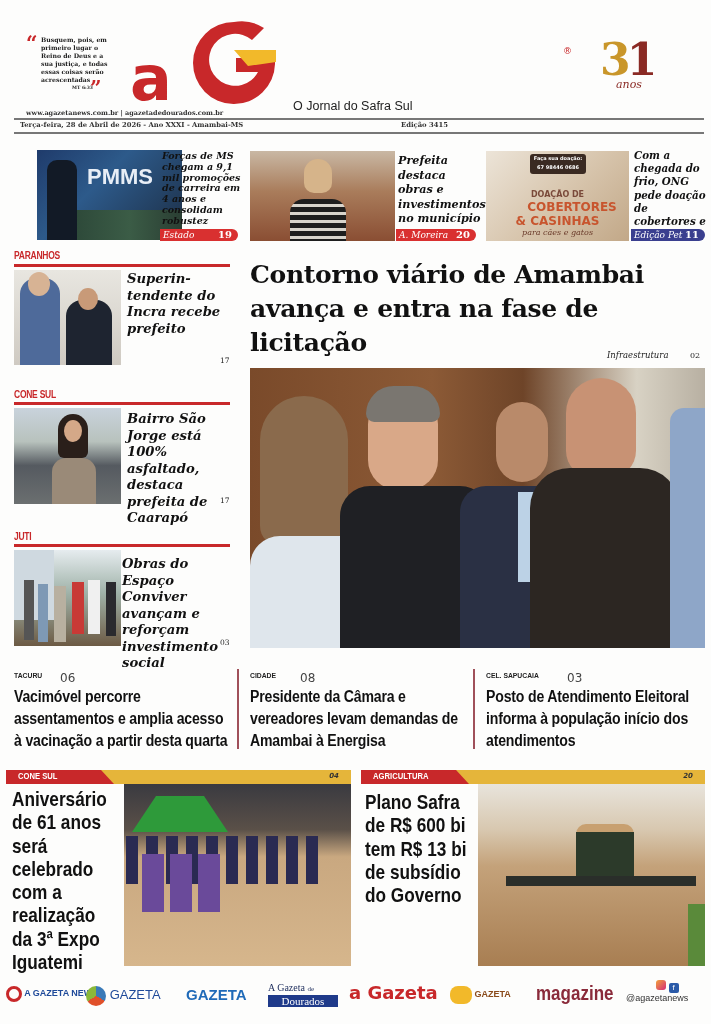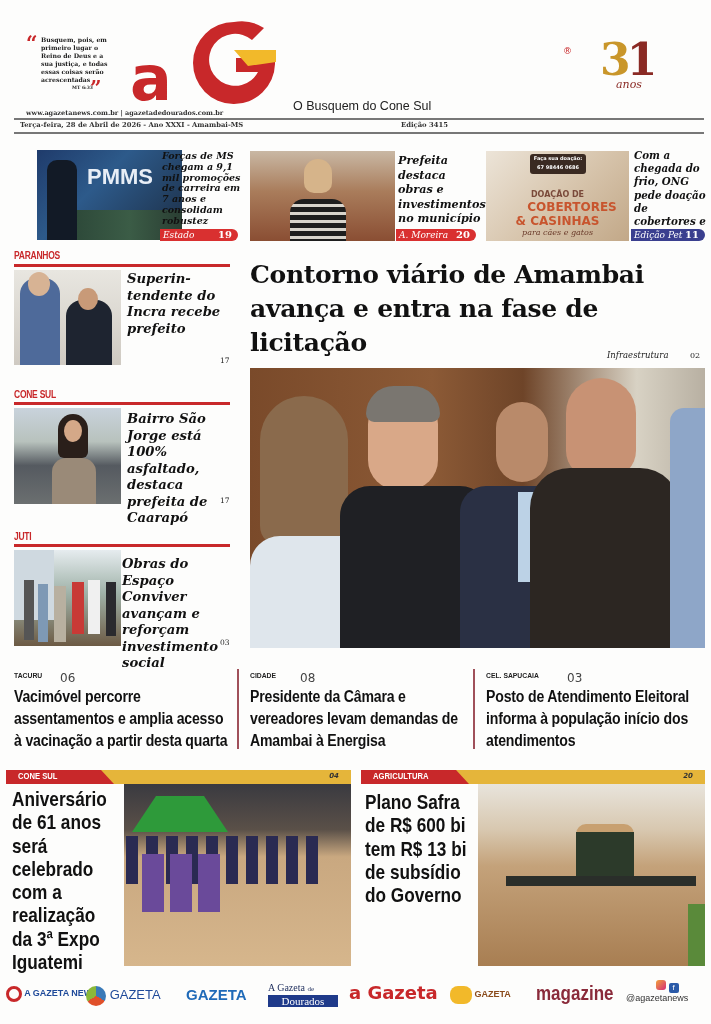--- a/index.html
+++ b/index.html
@@ -73,39 +73,39 @@
 </div>
 
 <div class="abs logo">
   <span class="logo-a">a</span>
   <svg class="logo-g" viewBox="0 0 92 86">
     <path d="M46 4 A41 41 0 1 0 87 46 L87 40 L48 40 L48 54 L70 54 A26 26 0 1 1 64 22 L76 10 A41 41 0 0 0 46 4 Z" fill="#c8282a"></path>
     <path d="M46 32 L88 32 L88 44 L60 48 Z" fill="#f2b92a"></path>
   </svg>
 </div>
 <span class="abs reg">®</span>
-<div class="abs slogan">O Busquem do Cone Sul</div>
+<div class="abs slogan">O Jornal do Safra Sul</div>
 
 <div class="abs anos">
   <div class="n">3<span>1</span></div>
   <div class="t">anos</div>
 </div>
 
 <div class="abs urls">www.agazetanews.com.br  |  agazetadedourados.com.br</div>
 <div class="abs rule" style="top:118px"></div>
 <div class="abs dateline">Terça-feira, 28 de Abril de 2026 - Ano XXXI - Amambai-MS</div>
 <div class="abs edition">Edição 3415</div>
 <div class="abs rule" style="top:132px"></div>
 
 <div class="photo" style="left:13px;top:150px;width:145px;height:90px;background:linear-gradient(135deg,#1f3b6b 0%,#2d5a8a 40%,#1c2d44 100%);margin-left:24px;">
   <div style="position:absolute;left:50px;top:14px;font:bold 22px 'Liberation Sans',sans-serif;color:#e8eef6;">PMMS</div>
   <div style="position:absolute;left:10px;top:10px;width:30px;height:80px;background:#121a26;border-radius:10px 10px 0 0;"></div>
   <div style="position:absolute;left:40px;top:60px;width:105px;height:30px;background:linear-gradient(90deg,#2e4a3a,#3b5c46,#2a3e33);"></div>
 </div>
-<div class="teaser-text" style="left:162px;top:151px;width:80px;font-size:9.5px;line-height:10.8px;">Forças de MS chegam a 9,1 mil promoções de carreira em 7 anos e consolidam robustez</div>
+<div class="teaser-text" style="left:162px;top:151px;width:80px;font-size:9.5px;line-height:10.8px;">Forças de MS chegam a 9,1 mil promoções de carreira em 4 anos e consolidam robustez</div>
 <div class="tag-pill" style="left:160px;top:229px;width:78px;background:#d93030;">
   <span>Estado</span>
   <span class="pg">19</span>
 </div>
 
 <div class="photo" style="left:250px;top:151px;width:145px;height:90px;background:linear-gradient(180deg,#c9b8a4 0%,#a97c5b 45%,#8a4e33 100%);">
   <div style="position:absolute;left:40px;top:8px;width:56px;height:82px;">
     <div style="position:absolute;left:14px;top:0;width:28px;height:34px;background:#d6b48a;border-radius:14px 14px 10px 10px;"></div>
     <div style="position:absolute;left:0;top:40px;width:56px;height:42px;background:repeating-linear-gradient(180deg,#1e1e1e 0 5px,#d8d4cc 5px 8px);border-radius:14px 14px 0 0;"></div>
   </div>

